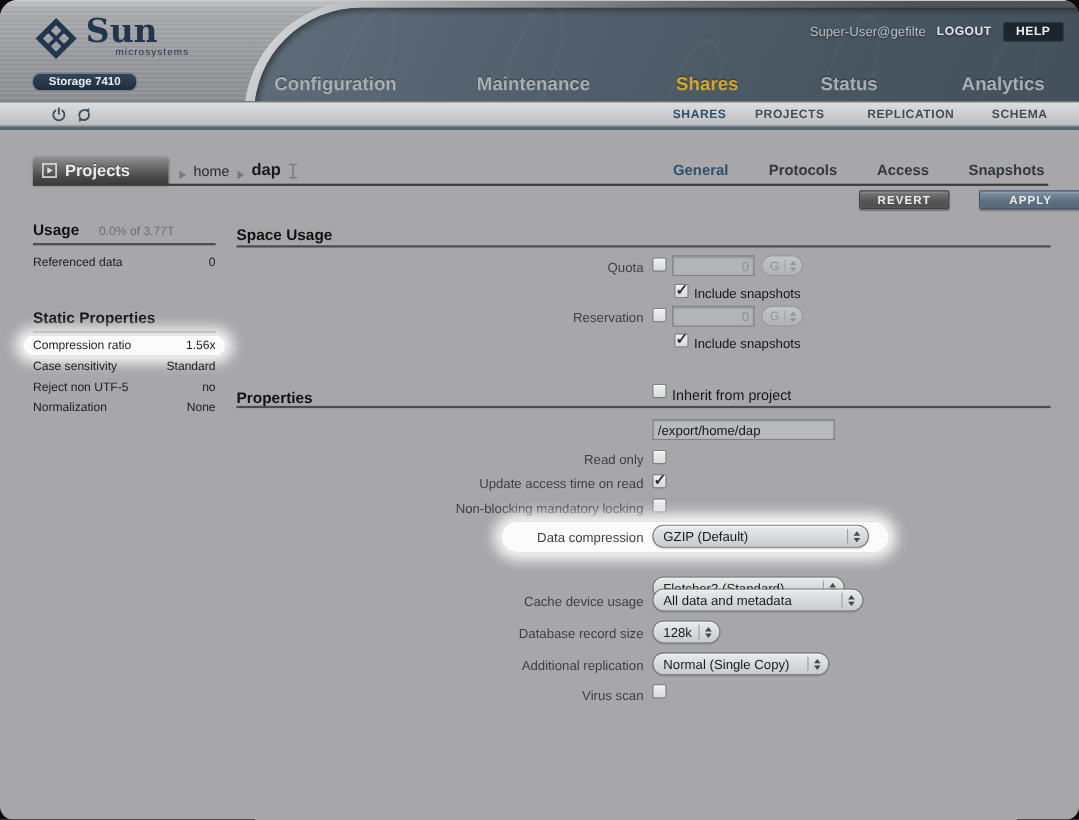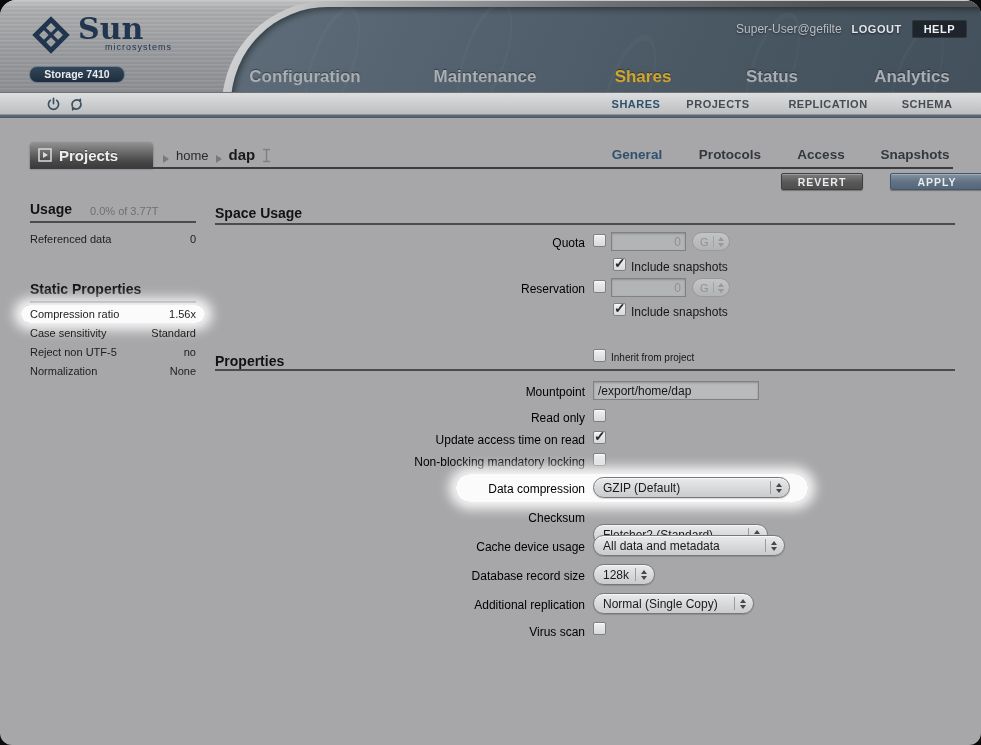--- a/index.html
+++ b/index.html
@@ -76,33 +76,33 @@
   .h-sub { position:absolute; font-size:11px; color:#6c7073; white-space:nowrap; }
   .rule { position:absolute; height:2px; background:#4b4b4d; }
 
   
   .side-row { position:absolute; left:30px; width:166px; height:14px; font-size:11px; color:#1d1d1d; }
   .side-row .v { position:absolute; right:0; top:0; }
   .glow { position:absolute; background:rgba(255,255,255,.95); border-radius:10px;
     box-shadow:0 0 12px 7px rgba(255,255,255,.9); }
 
   
-  .flabel { position:absolute; left:235px; width:350px; text-align:right; font-size:12px; color:#000000; white-space:nowrap; }
+  .flabel { position:absolute; left:235px; width:350px; text-align:right; font-size:12px; color:#404040; white-space:nowrap; }
   .cb { position:absolute; width:13px; height:13px; box-sizing:border-box; border:1px solid #7e8082; border-radius:2px;
     background:linear-gradient(180deg,#eff0f1,#d8d9db); box-shadow:inset 0 1px 1px rgba(255,255,255,.8); cursor:pointer; }
   .cb.checked::after { content:"✓"; position:absolute; left:0px; top:-4px; font-size:14px; font-weight:bold; color:#2c2c2c; }
   .txt { position:absolute; height:19px; box-sizing:border-box; border:1px solid #7f8183; background:#b9babc;
     box-shadow:inset 0 1px 2px rgba(0,0,0,.22); font-family:"Liberation Sans", sans-serif; font-size:12px; color:#161616; padding:0 4px; }
   .txt.num { color:#8e9092; text-align:right; background:#b3b4b6; }
   .pill { position:absolute; height:19px; box-sizing:border-box; border:1px solid #98999b; border-radius:10px;
     background:linear-gradient(180deg,#c3c4c6,#b2b3b5); display:flex; align-items:center; padding:0 5px 0 7px;
     font-size:11px; color:#8f9193; cursor:default; }
   .pill .div { width:1px; align-self:stretch; margin:3px 4px; background:#a2a3a5; }
   .inline-label { position:absolute; font-size:12px; color:#161616; white-space:nowrap; }
-  .small-label { position:absolute; font-size:10px; color:#161616; white-space:nowrap; }
+  .small-label { position:absolute; font-size:13px; color:#161616; white-space:nowrap; }
 
   .select { position:absolute; height:21px; box-sizing:border-box; border:1px solid #76787b; border-radius:11px;
     background:linear-gradient(180deg,#e9eaeb,#d2d4d6 70%,#c9cbcd); box-shadow:inset 0 1px 0 #f6f7f8, 0 1px 1px rgba(0,0,0,.15);
     display:flex; align-items:center; padding:0 7px 0 9px; font-size:12px; color:#1a1a1a; cursor:pointer; }
   .select .stext { flex:1; white-space:nowrap; overflow:hidden; }
   .select .div { width:1px; align-self:stretch; margin:3px 5px 3px 4px; background:#9b9da0; }
   .arrows { display:flex; flex-direction:column; align-items:center; gap:2px; }
   .arrows .up { width:0; height:0; border-left:3.5px solid transparent; border-right:3.5px solid transparent; border-bottom:4.5px solid #45474a; }
   .arrows .dn { width:0; height:0; border-left:3.5px solid transparent; border-right:3.5px solid transparent; border-top:4.5px solid #45474a; }
   .pill .arrows .up { border-bottom-color:#97989a; }
@@ -270,21 +270,20 @@
       </span>
   </span>
   <span class="cb checked" style="left:613px; top:303px"></span>
   <div class="inline-label" style="left:631px; top:305px">Include snapshots</div>
 
   <div class="h-title" style="left:215px; top:353px">Properties</div>
   <span class="cb" style="left:593px; top:349px"></span>
   <div class="small-label" style="left:611px; top:352px">Inherit from project</div>
   <div class="rule" style="left:215px; top:369px; width:740px"></div>
 
-  <div class="flabel" style="top:385px">Mountpoint</div>
   <input class="txt" style="left: 593px; top: 381px; width: 166px;" value="/export/home/dap">
 
   <div class="flabel" style="top:411px">Read only</div>
   <span class="cb" style="left:593px; top:409px"></span>
 
   <div class="flabel" style="top:433px">Update access time on read</div>
   <span class="cb checked" style="left:593px; top:431px"></span>
 
   <div class="flabel" style="top:455px">Non-blocking mandatory locking</div>
   <span class="cb" style="left:593px; top:453px"></span>
@@ -293,21 +292,20 @@
   <div class="flabel" style="top:482px">Data compression</div>
   <div class="select" style="left:593px; top:477px; width:197px">
     <span class="stext">GZIP (Default)</span>
     <span class="div"></span>
     <span class="arrows">
         <i class="up"></i>
         <i class="dn"></i>
       </span>
   </div>
 
-  <div class="flabel" style="top:511px">Checksum</div>
   <div class="select" style="left:593px; top:524px; width:175px">
     <span class="stext">Fletcher2 (Standard)</span>
     <span class="div"></span>
     <span class="arrows">
         <i class="up"></i>
         <i class="dn"></i>
       </span>
   </div>
 
   <div class="flabel" style="top:540px">Cache device usage</div>

